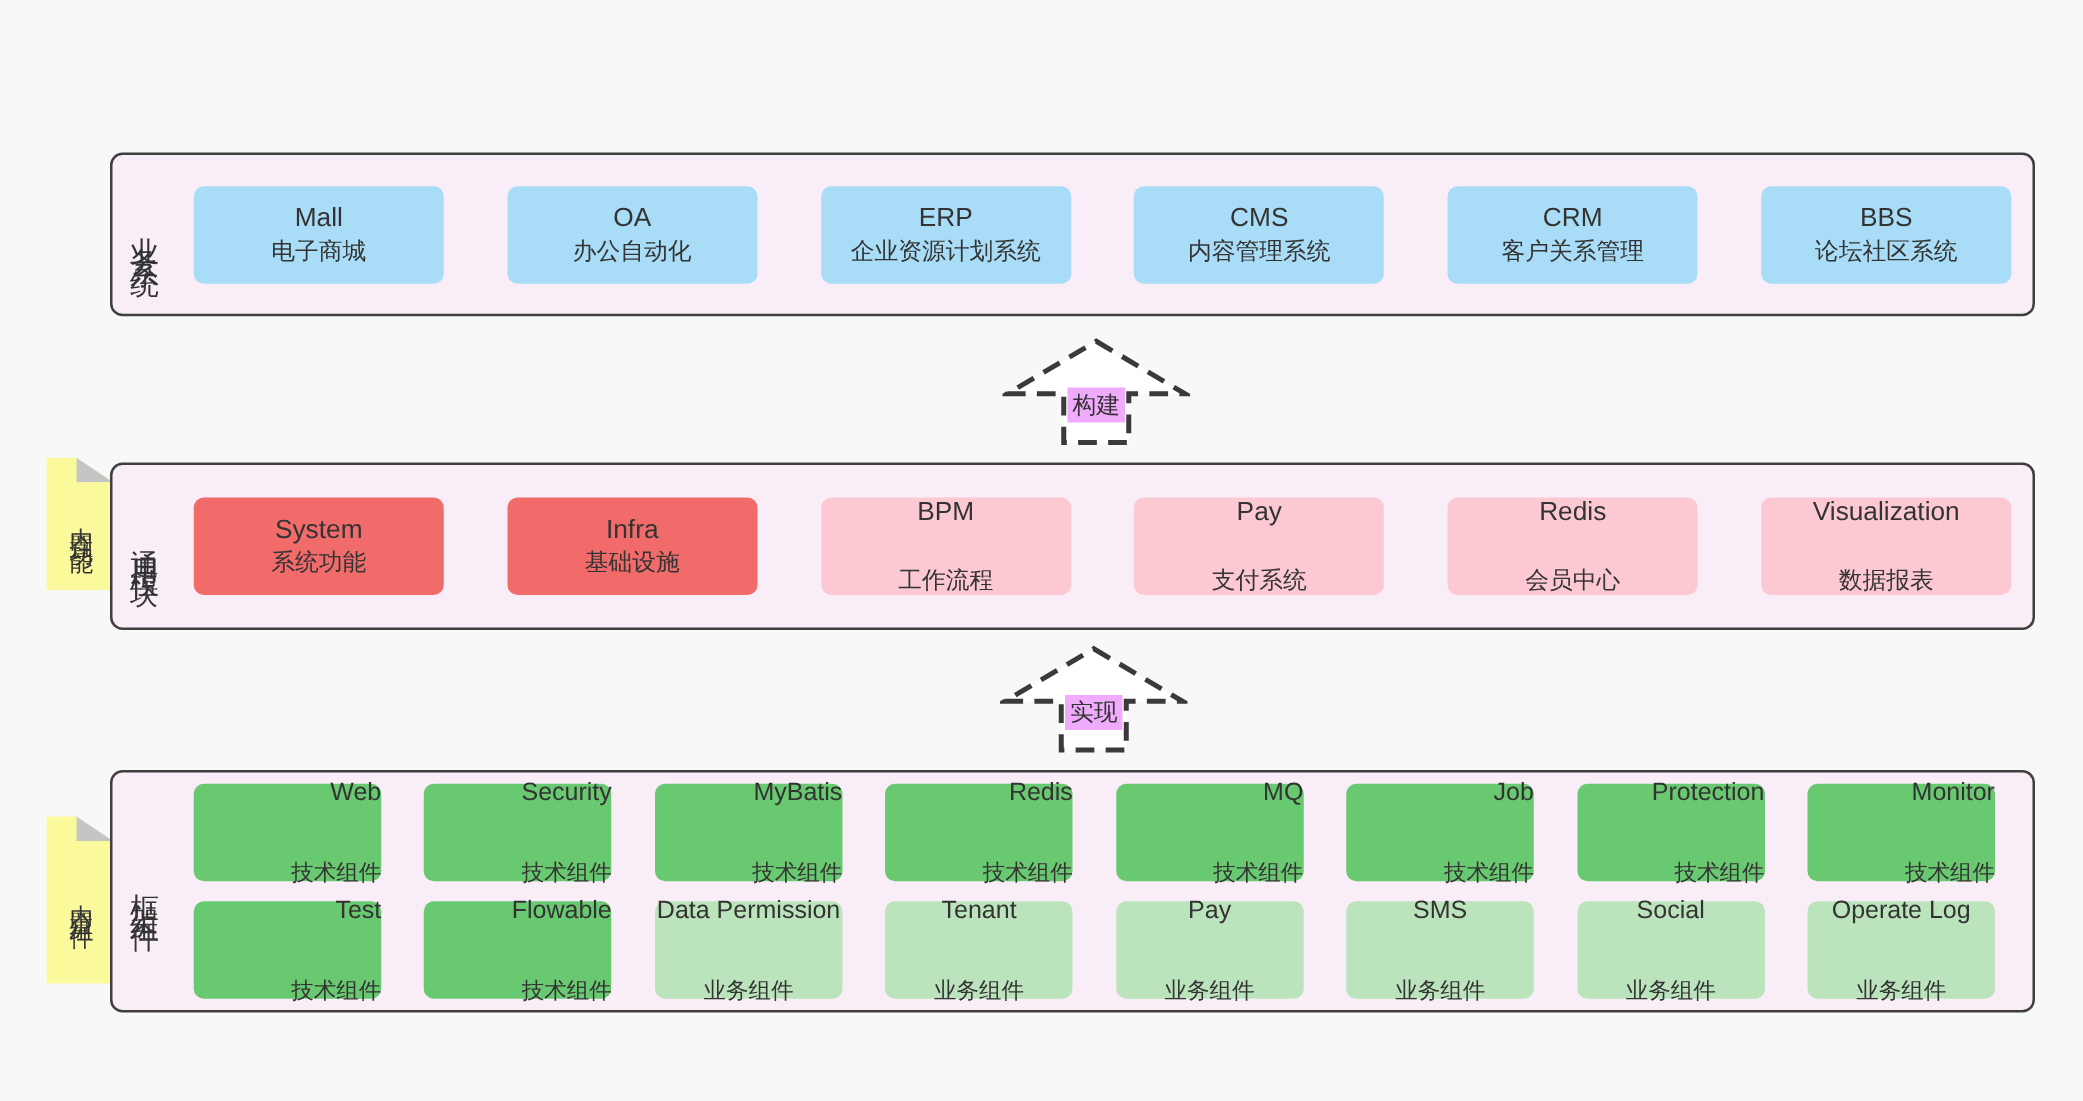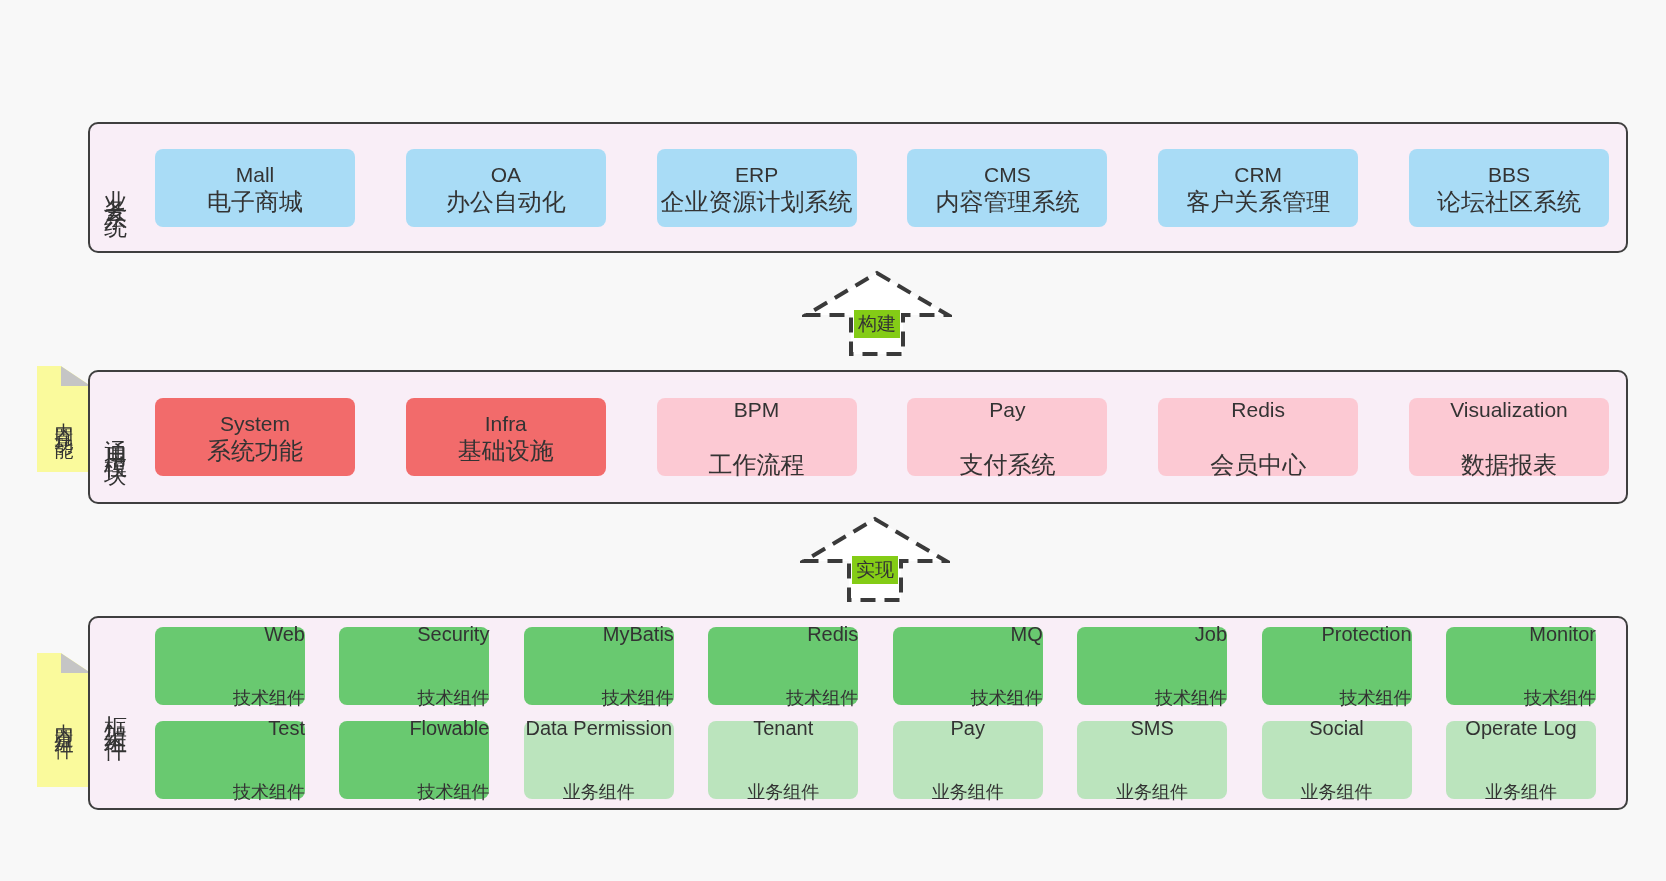--- a/index.html
+++ b/index.html
@@ -44,21 +44,21 @@
     display:flex;flex-direction:column;justify-content:center;gap:16px;
   }
   #panel-framework .row-area{right:30px;}
   .box-row{display:flex;justify-content:space-between;}
   .box{
     width:200px;height:78px;border-radius:8px;
     display:flex;flex-direction:column;align-items:center;justify-content:center;
     text-align:center;
   }
   .box .en{font-size:21px;line-height:27px;}
-  .box .zh{font-size:24px;line-height:27px;}
+  .box .zh{font-size:19px;line-height:27px;}
   #panel-framework .box{width:150px;height:78px;}
   #panel-framework .box .en{font-size:20px;line-height:24px;}
   #panel-framework .box .zh{font-size:18px;line-height:24px;margin-top:40px;}
   .box-blue{background:var(--blue);}
   .box-red{background:var(--red);}
   .box-pink{background:var(--pink);gap:28px;}
   .box-green{background:var(--green);align-items:flex-end;}
   .box-lightgreen{background:var(--light-green);}
 
   .sticky{
@@ -78,21 +78,21 @@
     writing-mode:vertical-rl;text-orientation:upright;
     font-size:19px;letter-spacing:6px;color:var(--ink);white-space:nowrap;
   }
 
   .arrow{position:absolute;width:150px;height:88px;z-index:2;}
   #arrow-build{left:802px;top:270px;}
   #arrow-implement{left:800px;top:516px;}
   .arrow svg{display:block;}
   .arrow-label{
     position:absolute;left:50%;top:40px;transform:translateX(-50%);
-    background:#84cc16;padding:1px 4px;font-size:19px;color:var(--ink);
+    background:#f0abfc;padding:1px 4px;font-size:19px;color:var(--ink);
     white-space:nowrap;
   }
 </style>
 </head>
 <body>
 
 <section class="panel" id="panel-business">
   <div class="vlabel">业务系统</div>
   <div class="row-area">
     <div class="box-row">

